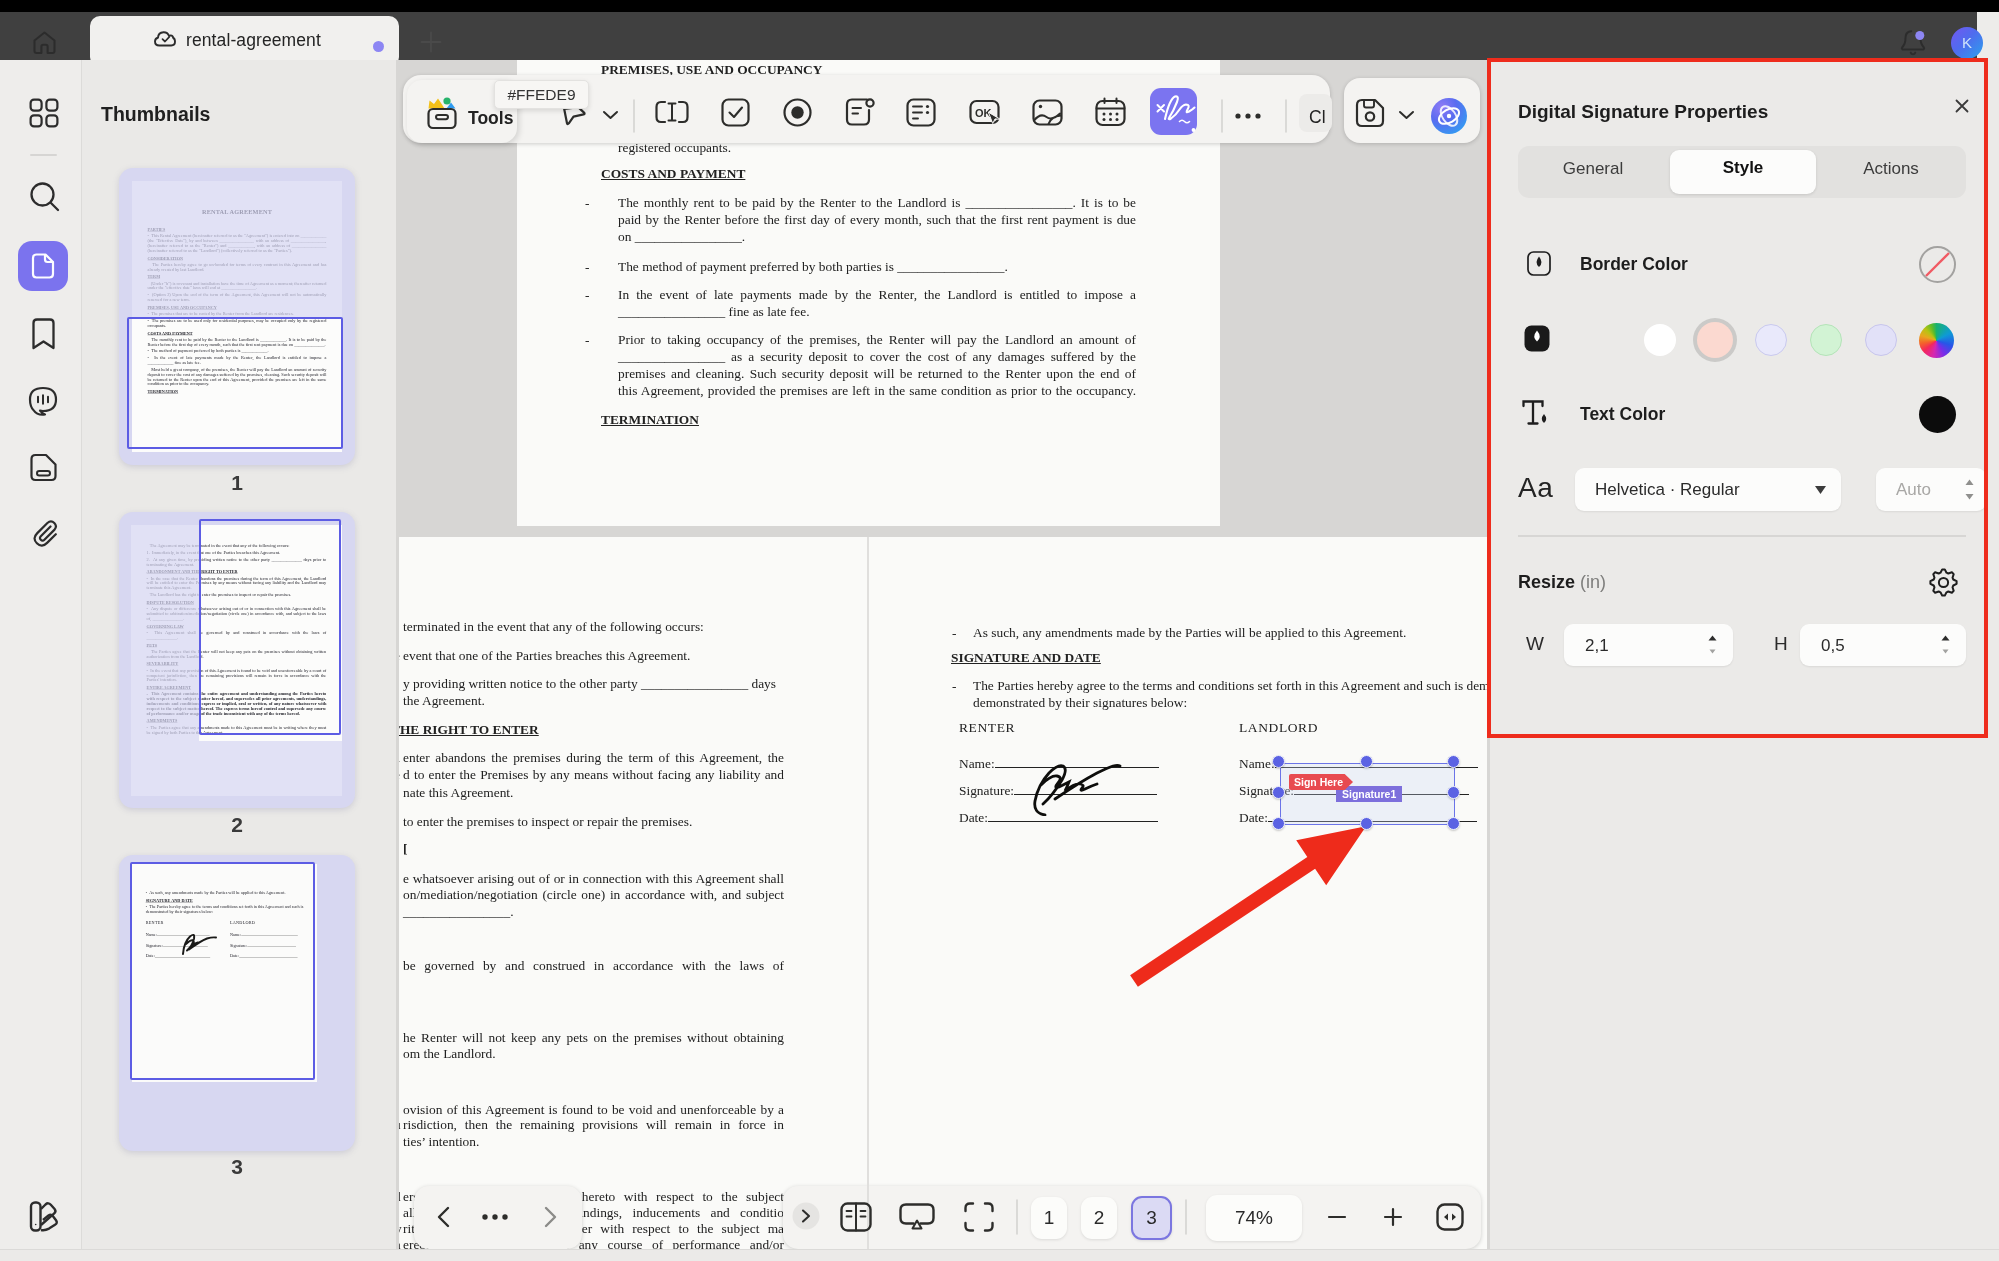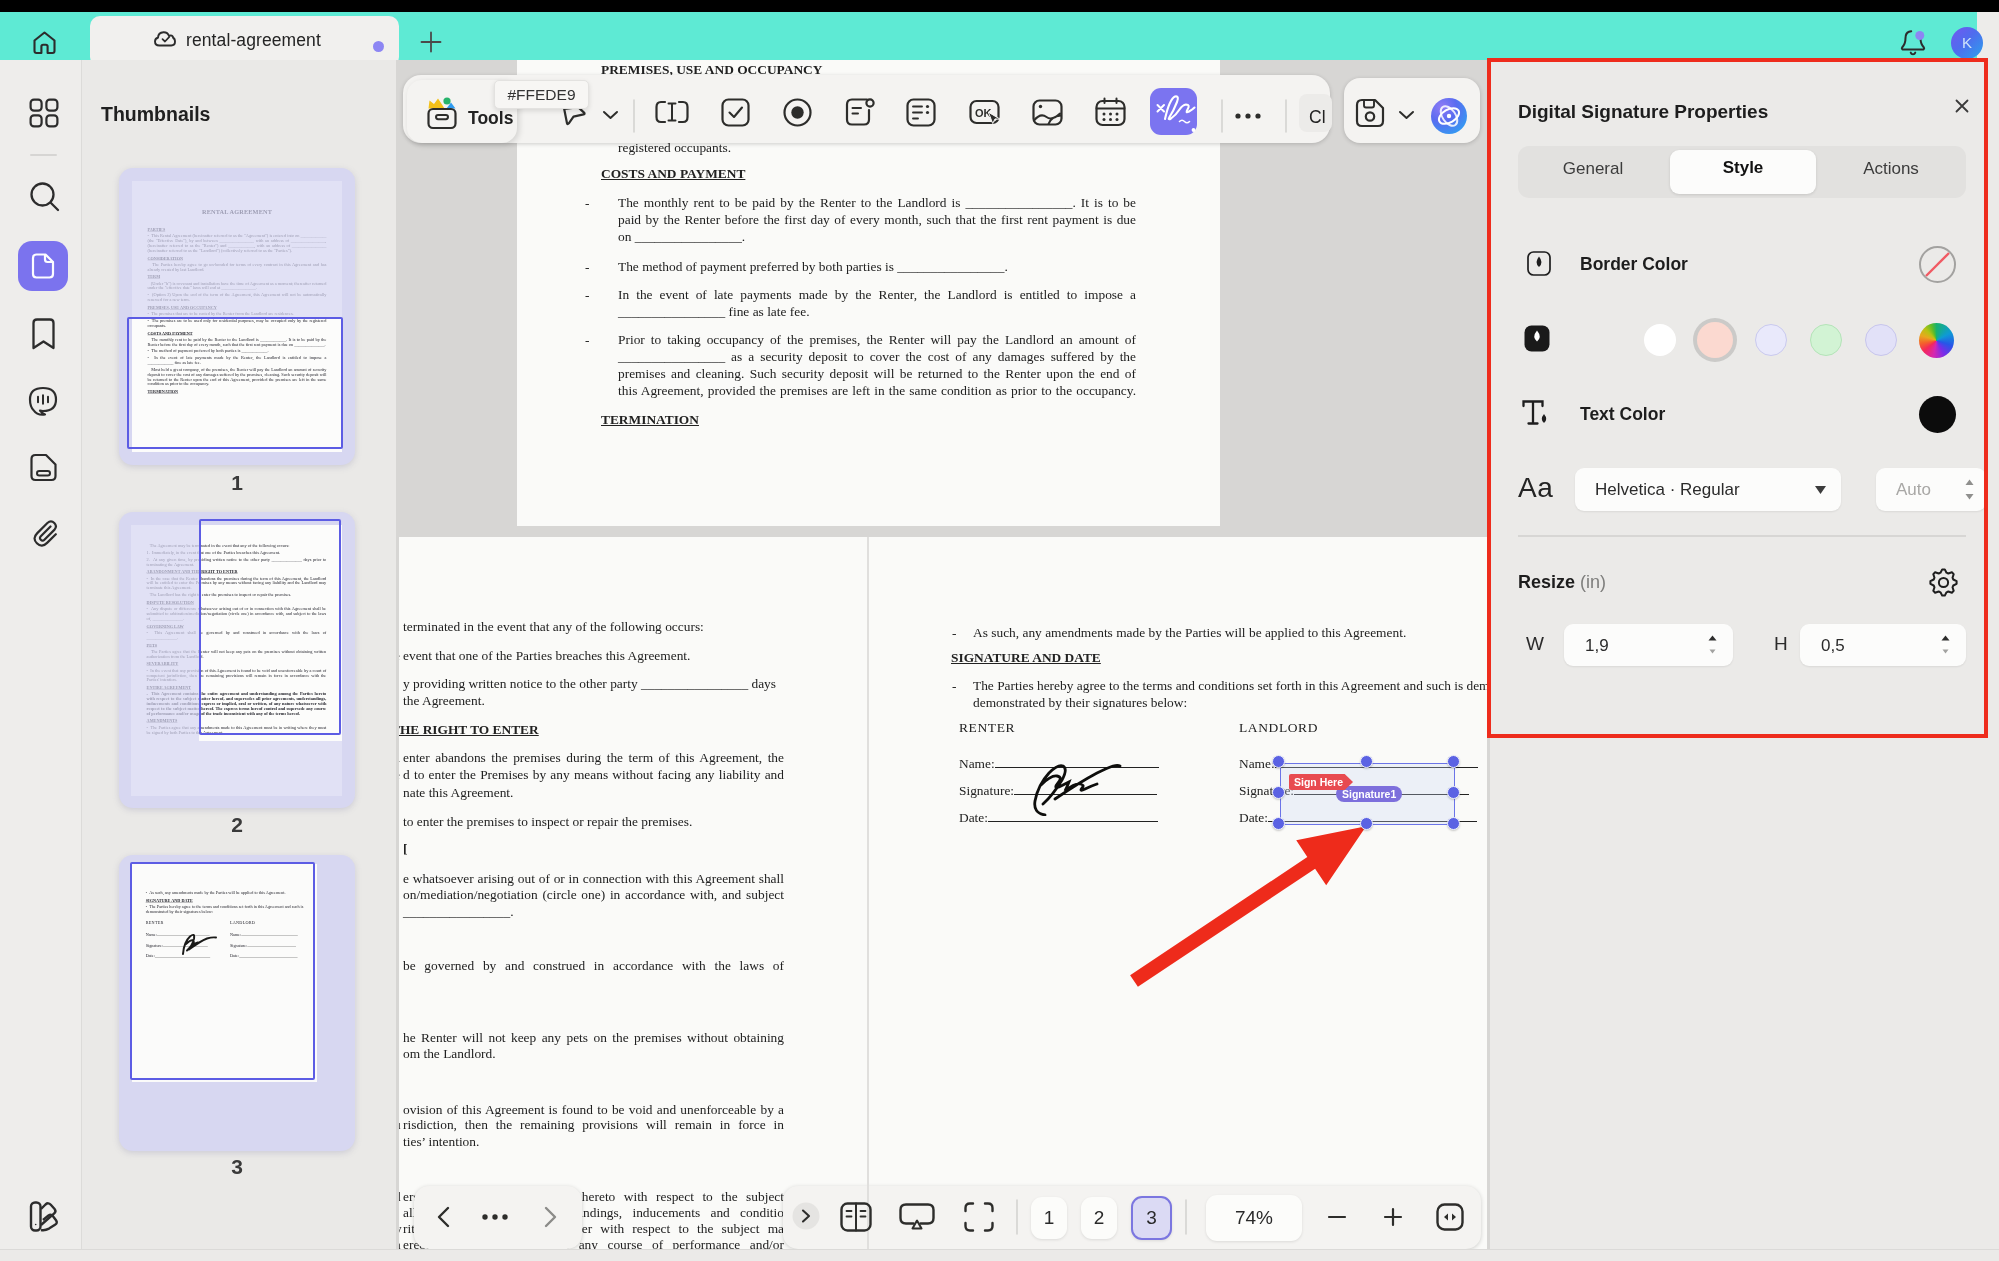--- a/index.html
+++ b/index.html
@@ -3,21 +3,21 @@
 <meta charset="utf-8">
 <style>
   * { margin:0; padding:0; box-sizing:border-box; }
   html,body { width:1999px; height:1261px; overflow:hidden; }
   body { font-family:"Liberation Sans", sans-serif; position:relative; background:#edecea; }
   .abs { position:absolute; }
   svg { display:block; }
 
   
   #blackbar { left:0; top:0; width:1999px; height:12px; background:#000; }
-  #header { left:0; top:12px; width:1977px; height:48px; background:#5eead4; }
+  #header { left:0; top:12px; width:1977px; height:48px; background:#404040; }
   #tab { left:90px; top:4px; width:309px; height:51px; background:#f1f0ee; border-radius:10px; }
   #tabtitle { left:96px; top:14px; font-size:17.5px; color:#242424; letter-spacing:.1px; font-weight:500; }
   #plus { left:419px; top:18px; width:24px; height:24px; }
   #avatar { left:1951px; top:15px; width:32px; height:32px; border-radius:50%;
             background:linear-gradient(135deg,#6b5cf0 10%,#4f6cee 45%,#2e9ded 95%);
             color:#cfe3fa; font-size:15px; text-align:center; line-height:32px; }
 
   
   #sidebar { left:0; top:60px; width:82px; height:1201px; background:#eeedeb; border-right:1px solid #dcdbd9; }
 
@@ -307,21 +307,21 @@
   <div class="abs sgh" style="left:963.5px;top:695px"></div>
   <div class="abs sgh" style="left:1051px;top:695px"></div>
   <div class="abs sgh" style="left:876px;top:726px"></div>
   <div class="abs sgh" style="left:1051px;top:726px"></div>
   <div class="abs sgh" style="left:876px;top:757px"></div>
   <div class="abs sgh" style="left:963.5px;top:757px"></div>
   <div class="abs sgh" style="left:1051px;top:757px"></div>
   <div class="abs" style="left:893px;top:714px;z-index:6">
     <div style="position:relative;background:#e84a50;color:#fff;font-size:10.5px;font-weight:700;padding:1.5px 10px 2.5px 5px;border-radius:2px;clip-path:polygon(0 0,87% 0,100% 50%,87% 100%,0 100%)">Sign Here</div>
   </div>
-  <div class="abs" style="left:940px;top:726px;background:#7d6fdc;color:#fff;font-size:10.5px;font-weight:700;padding:1.5px 6px 2.5px;border-radius:8px;z-index:5">Signature1</div>
+  <div class="abs" style="left:940px;top:726px;background:#7d6fdc;color:#fff;font-size:10.5px;font-weight:700;padding:1.5px 6px 2.5px;border-radius:0;z-index:5">Signature1</div>
 
   <svg class="abs" style="left:718px;top:690px" width="270" height="245" viewBox="0 0 270 245">
     <g transform="translate(20,231) rotate(-33.7)">
       <path d="M0 -7 L213 -7 L213 -27 L279 0 L213 27 L213 7 L0 7 Z" fill="#ee2b1b"></path>
     </g>
   </svg>
 
   <div class="card" style="left:7px;top:15px;width:927px;height:68px;border-radius:18px"></div>
   <div class="card" style="left:948px;top:18px;width:136px;height:65px;border-radius:16px"></div>
   <div class="card" style="left:11px;top:20px;width:110px;height:63px;border-radius:15px;box-shadow:2px 2px 6px rgba(0,0,0,.14)"></div>
@@ -540,21 +540,21 @@
   </div>
 
   <div class="abs" style="left:28px;top:475px;width:448px;height:1.5px;background:#d7d6d4"></div>
   <div class="abs" style="left:28px;top:512px;font-size:18px;font-weight:700;color:#1d1d1d">Resize <span style="font-weight:400;color:#7e7e7c">(in)</span></div>
   <svg class="abs" style="left:439px;top:508px" width="29" height="29" viewBox="0 0 29 29" fill="none" stroke="#1e1e1e" stroke-width="2">
     <circle cx="14.5" cy="14.5" r="4.6"></circle>
     <path d="M13.2 1.4 L15.8 1.4 L17.5 4.7 L19.3 5.5 L22.9 4.3 L24.7 6.1 L23.5 9.7 L24.3 11.5 L27.6 13.2 L27.6 15.8 L24.3 17.5 L23.5 19.3 L24.7 22.9 L22.9 24.7 L19.3 23.5 L17.5 24.3 L15.8 27.6 L13.2 27.6 L11.5 24.3 L9.7 23.5 L6.1 24.7 L4.3 22.9 L5.5 19.3 L4.7 17.5 L1.4 15.8 L1.4 13.2 L4.7 11.5 L5.5 9.7 L4.3 6.1 L6.1 4.3 L9.7 5.5 L11.5 4.7 Z" stroke-linejoin="round"></path>
   </svg>
   <div class="abs" style="left:36px;top:573px;font-size:19px;color:#2b2b2b">W</div>
   <div class="abs inp" style="left:74px;top:564px;width:169px;height:42px">
-    <span style="margin-left:21px">1,9</span>
+    <span style="margin-left:21px">2,1</span>
     <svg class="abs" style="left:143px;top:9px" width="11" height="24" viewBox="0 0 11 24">
         <path d="M1.5 7.5 L5.5 2.5 L9.5 7.5 Z" fill="#2c2c2c"></path>
         <path d="M2.5 16.5 L5.5 20.5 L8.5 16.5 Z" fill="#a2a2a0"></path>
       </svg>
   </div>
   <div class="abs" style="left:284px;top:573px;font-size:19px;color:#2b2b2b">H</div>
   <div class="abs inp" style="left:310px;top:564px;width:166px;height:42px">
     <span style="margin-left:21px">0,5</span>
     <svg class="abs" style="left:140px;top:9px" width="11" height="24" viewBox="0 0 11 24">
         <path d="M1.5 7.5 L5.5 2.5 L9.5 7.5 Z" fill="#2c2c2c"></path>

